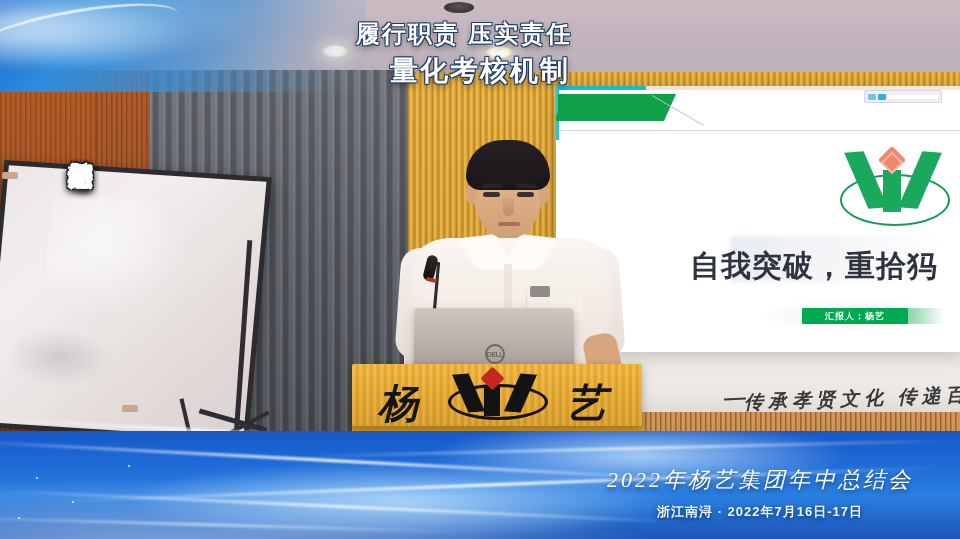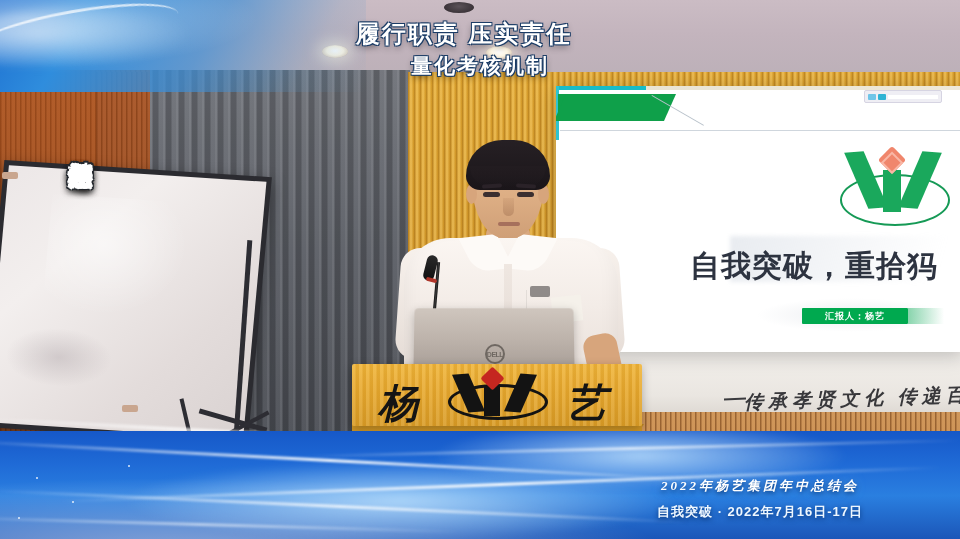--- a/index.html
+++ b/index.html
@@ -429,21 +429,21 @@
     position:absolute; width:100%;
     text-align:center; color:#ffffff;
     font-family:"Liberation Sans", sans-serif;
     font-weight:700;
     text-shadow:
       1px 1px 0 #1b3c66, -1px 1px 0 #1b3c66, 1px -1px 0 #1b3c66, -1px -1px 0 #1b3c66,
       0 3px 6px rgba(0,0,0,.45);
     white-space:nowrap;
   }
   .banner-line1{ left:-16px; top:18px; font-size:24px; letter-spacing:2px; }
-  .banner-line2{ left:0px;  top:52px; font-size:21px; letter-spacing:2px; }
+  .banner-line2{ left:0px;  top:52px; font-size:28px; letter-spacing:2px; }
 
   .side-vertical{
     position:absolute; left:48px; top:142px;
     width:46px;
     color:#ffffff;
     font-family:"Liberation Sans", sans-serif;
     font-weight:700; font-size:25px;
     line-height:26px;
     letter-spacing:0px;
     writing-mode:vertical-rl;
@@ -628,19 +628,19 @@
     <div class="wave-streak" style="left:-10px; top:74px; width:700px; transform:rotate(2.6deg); opacity:.8;"></div>
     <div class="wave-streak" style="left:300px; top:16px; width:660px; transform:rotate(-1.4deg); opacity:.7;"></div>
     <div class="wave-streak" style="left:-60px; top:92px; width:520px; transform:rotate(1.6deg); opacity:.55;"></div>
     <div class="spark" style="left:36px; top:46px;"></div>
     <div class="spark" style="left:72px; top:70px;"></div>
     <div class="spark" style="left:18px; top:86px;"></div>
     <div class="spark" style="left:128px; top:34px;"></div>
   </div>
 
   <div class="bottom-title-wrap">
-    <div class="bt-inner" style="color:#fff; font-family:'Liberation Serif', serif; font-weight:700; font-size:13px; font-style:italic; letter-spacing:3px; text-shadow:0 2px 5px rgba(0,40,100,.85), 0 0 10px rgba(120,200,255,.5); white-space:nowrap;">2022年杨艺集团年中总结会</div>
+    <div class="bt-inner" style="color:#fff; font-family:'Liberation Serif', serif; font-weight:400; font-size:22px; font-style:italic; letter-spacing:3px; text-shadow:0 2px 5px rgba(0,40,100,.85), 0 0 10px rgba(120,200,255,.5); white-space:nowrap;">2022年杨艺集团年中总结会</div>
   </div>
   <div class="bottom-sub-wrap">
-    <div class="bt-inner" style="color:#eef7ff; font-family:'Liberation Sans', sans-serif; font-weight:700; font-size:13px; letter-spacing:1px; text-shadow:0 2px 5px rgba(0,40,100,.85); white-space:nowrap;">自我突破 · 2022年7月16日-17日</div>
+    <div class="bt-inner" style="color:#eef7ff; font-family:'Liberation Sans', sans-serif; font-weight:700; font-size:13px; letter-spacing:1px; text-shadow:0 2px 5px rgba(0,40,100,.85); white-space:nowrap;">浙江南浔 · 2022年7月16日-17日</div>
   </div>
 
 </div>
 
 </body></html>

